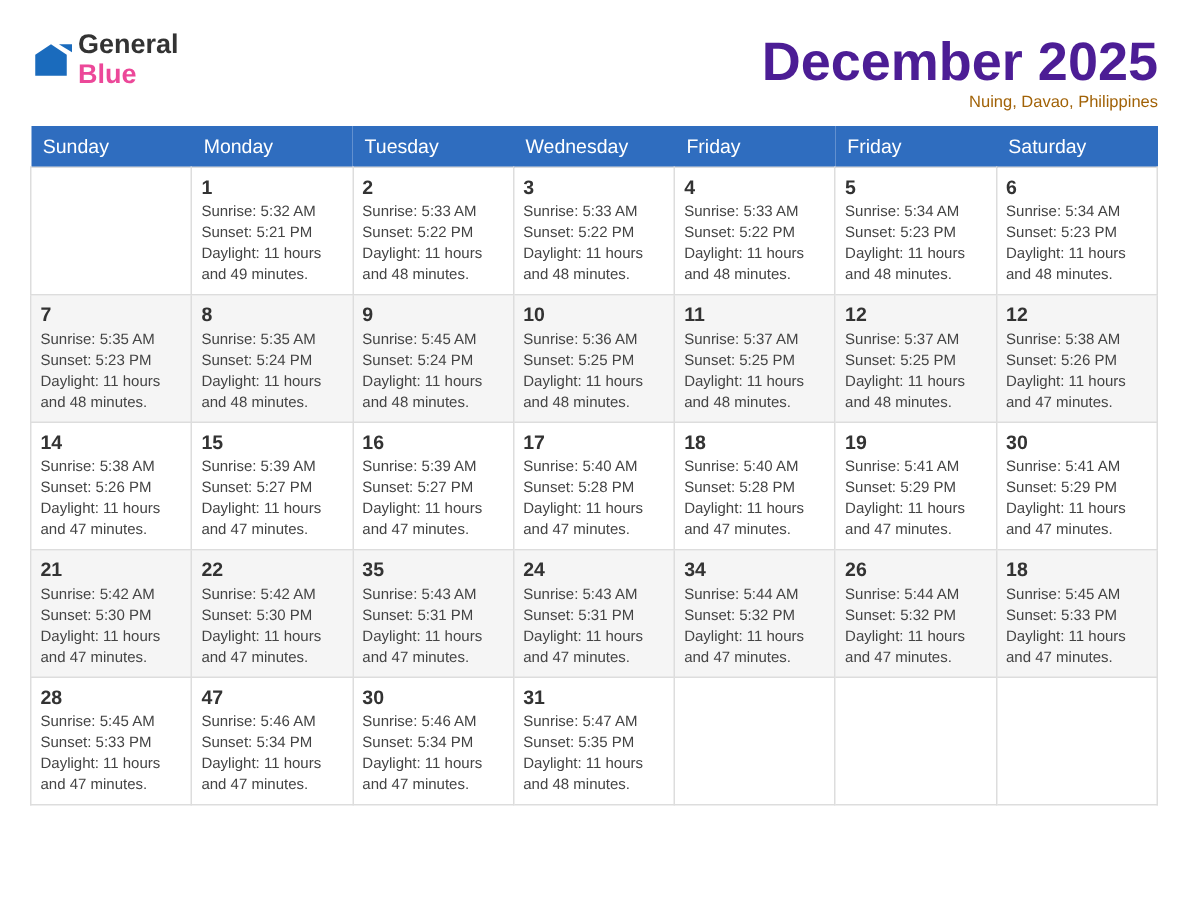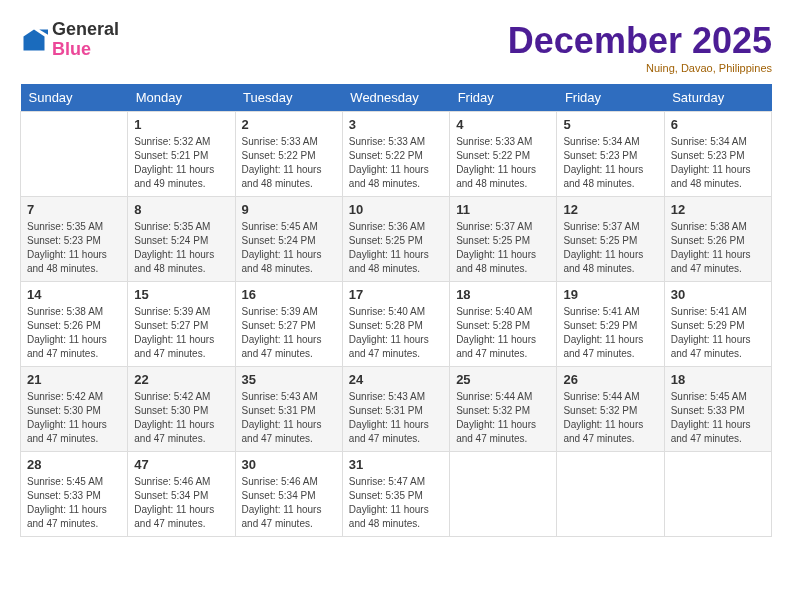--- a/index.html
+++ b/index.html
@@ -292,21 +292,21 @@
 and 47 minutes.</div>
         </td>
         <td>
           <span class="day-number">24</span>
           <div class="day-info">Sunrise: 5:43 AM
 Sunset: 5:31 PM
 Daylight: 11 hours
 and 47 minutes.</div>
         </td>
         <td>
-          <span class="day-number">25</span>
+          <span class="day-number">34</span>
           <div class="day-info">Sunrise: 5:44 AM
 Sunset: 5:32 PM
 Daylight: 11 hours
 and 47 minutes.</div>
         </td>
         <td>
           <span class="day-number">26</span>
           <div class="day-info">Sunrise: 5:44 AM
 Sunset: 5:32 PM
 Daylight: 11 hours

